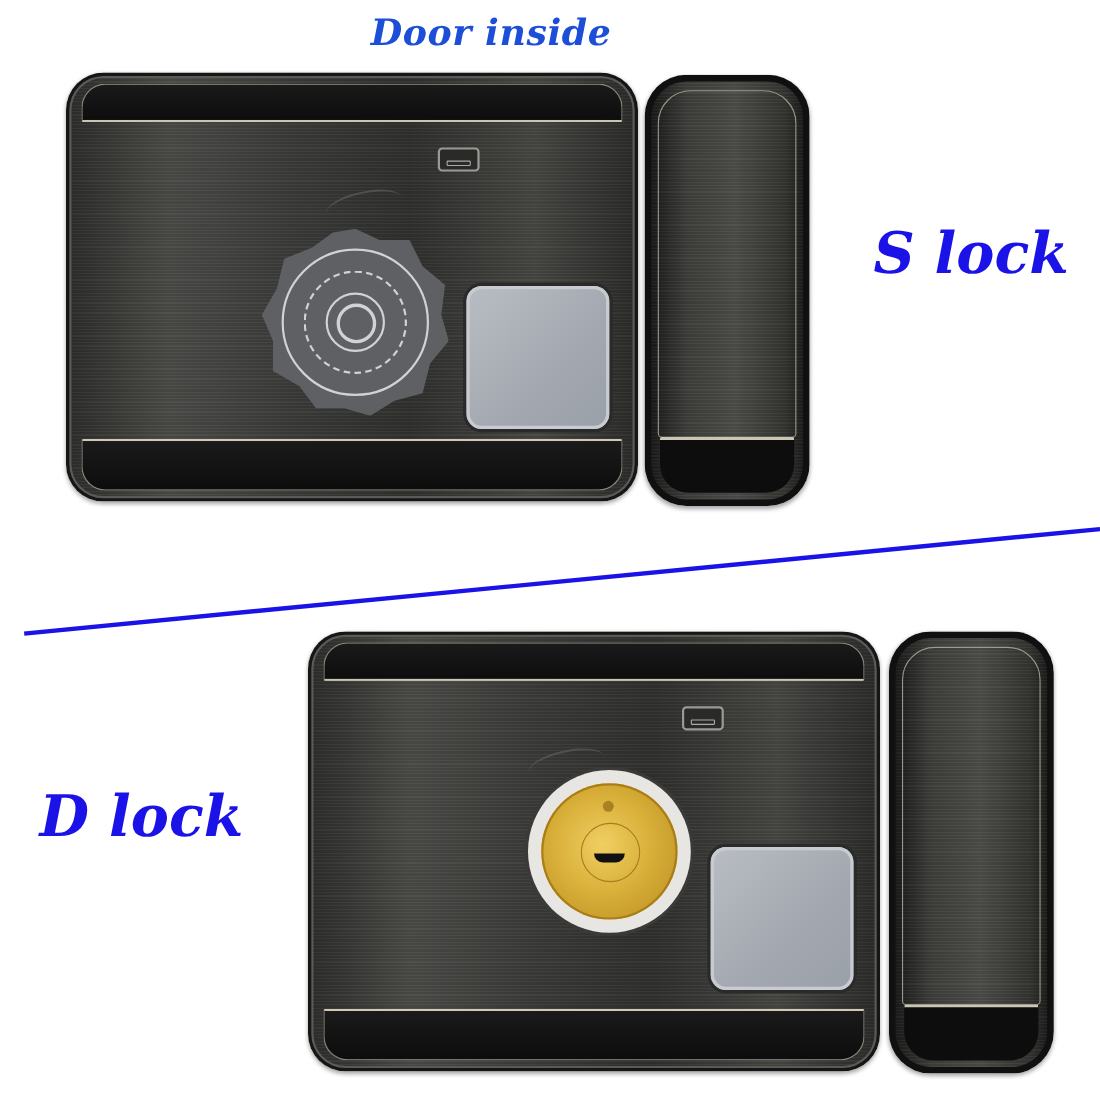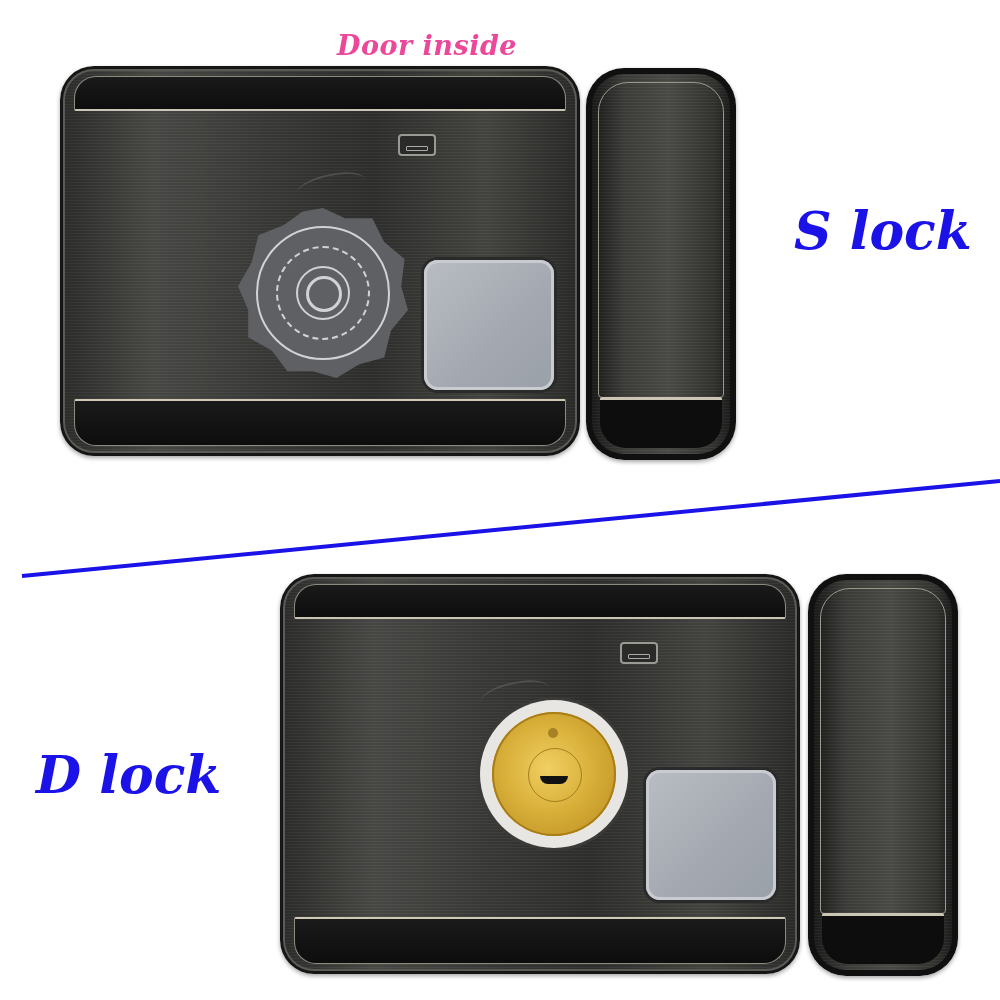--- a/index.html
+++ b/index.html
@@ -1,20 +1,20 @@
 <!DOCTYPE html>
 <html style="--accent: #1a12e6;"><head>
 <meta charset="utf-8">
 <style>
   html, body { margin:0; padding:0; }
   body { width:1000px; height:1000px; background:#ffffff; position:relative; overflow:hidden; }
   .label { position:absolute; font-family:"DejaVu Serif","Liberation Serif",serif; font-style:italic; font-weight:bold; white-space:nowrap; }
-  .title { left:337px; top:10px; font-size:27px; color:#ec4899; letter-spacing:0.5px;margin-top:20px; }
+  .title { left:337px; top:10px; font-size:33px; color:#1d4ed8; letter-spacing:0.5px; }
   .s-label { left:794px; top:200px; font-size:52px; color:var(--accent); }
-  .d-label { left:36px; top:744px; font-size:52px; color:var(--accent); }
+  .d-label { left:36px; top:712px; font-size:52px; color:var(--accent); }
   :root { --accent:#1a12e6; }
 
   .divider { position:absolute; left:0; top:0; width:1000px; height:1000px; pointer-events:none; }
 
   .lock { position:absolute; }
   .body {
     position:absolute; border-radius:34px;
     background:
       repeating-linear-gradient(0deg, rgba(255,255,255,0.035) 0 1px, rgba(0,0,0,0.05) 1px 3px),
       linear-gradient(90deg, #2c2c2a 0%, #4a4a47 18%, #3a3a38 40%, #2f2f2d 60%, #454542 82%, #2a2a28 100%);

